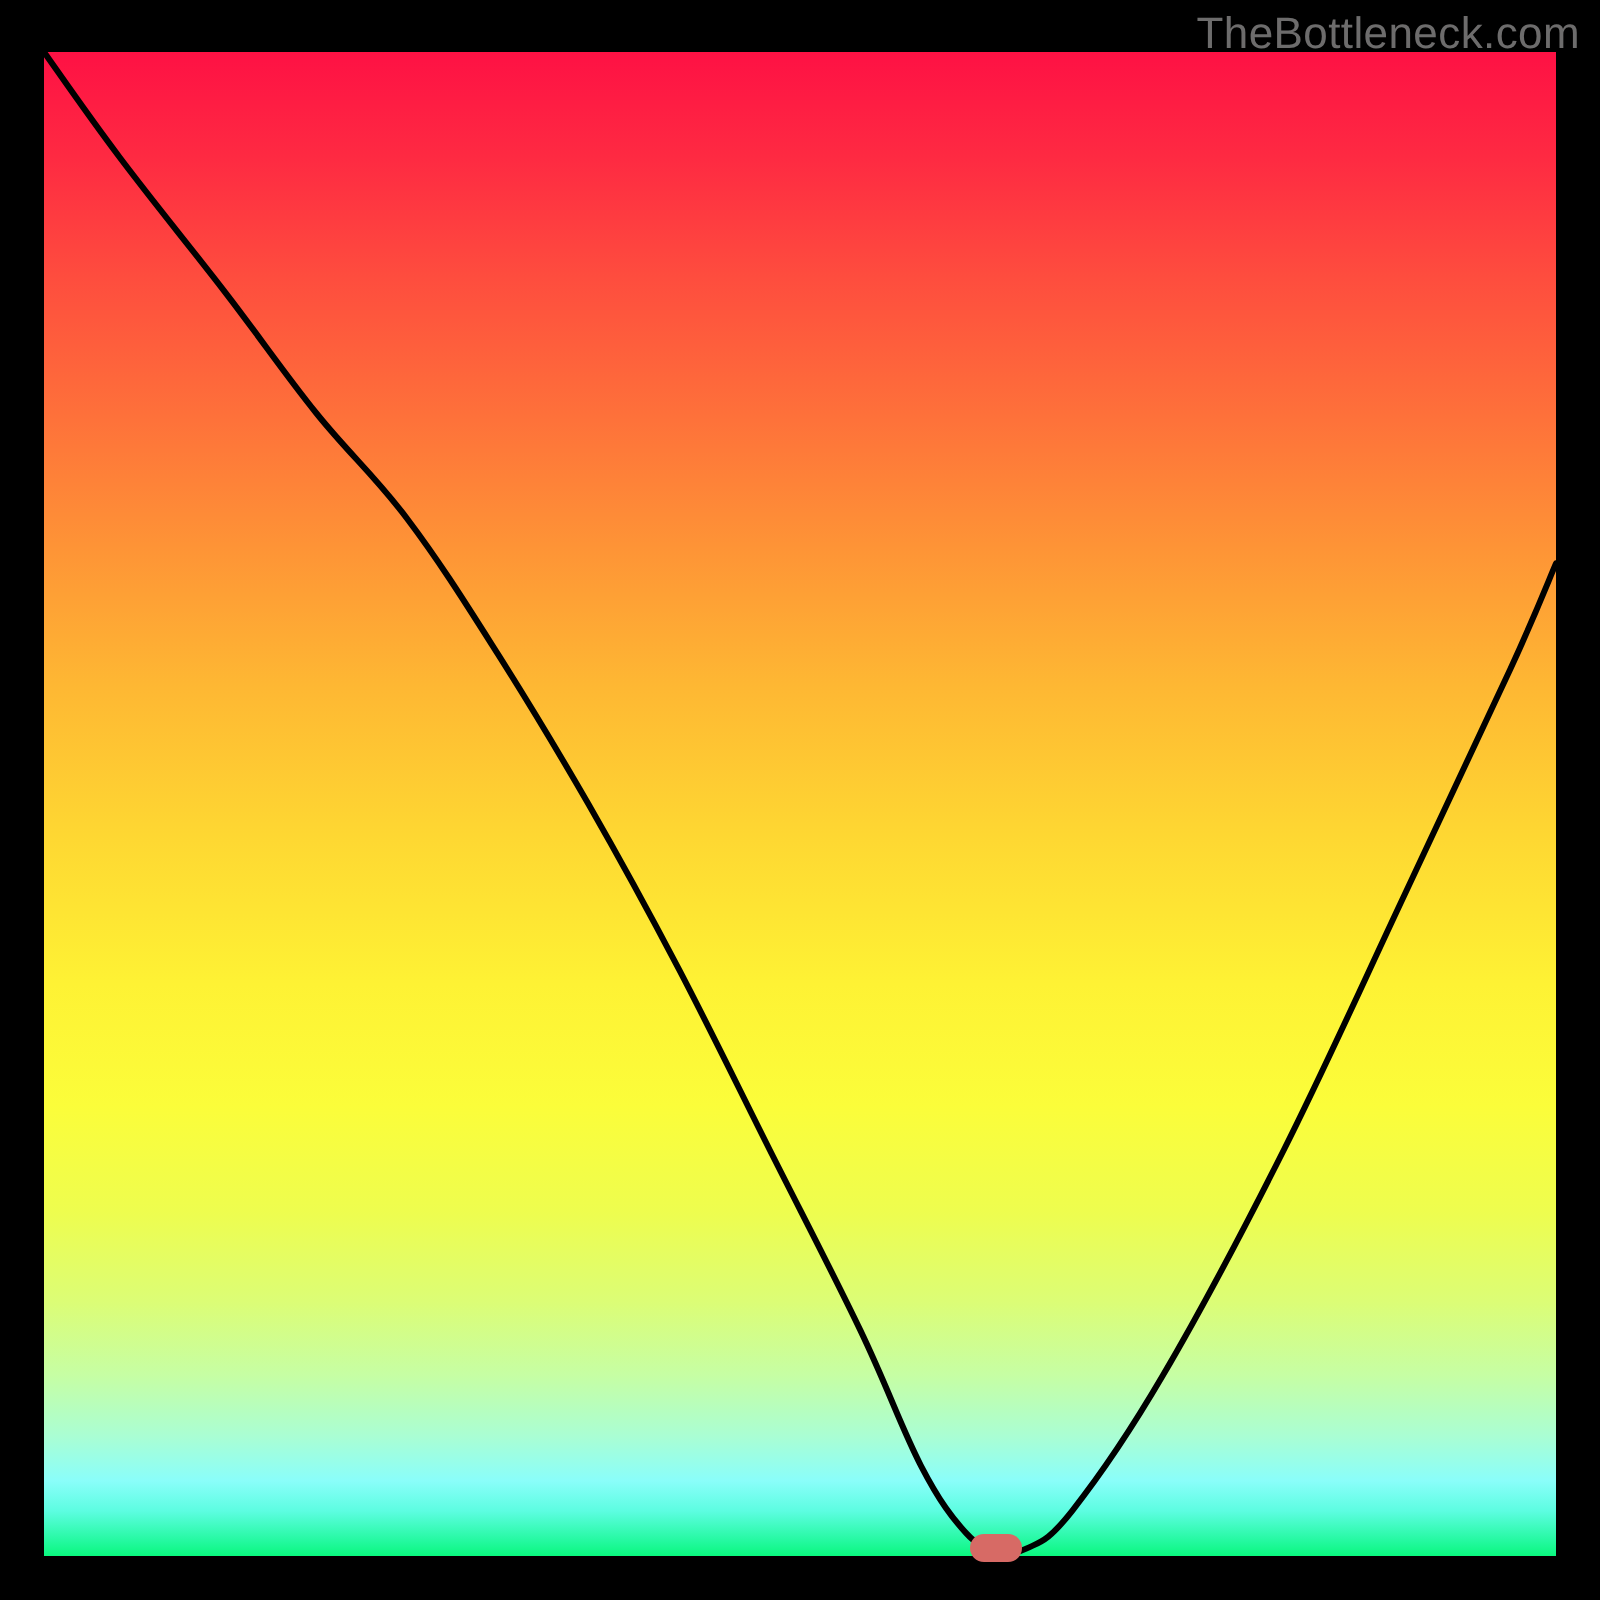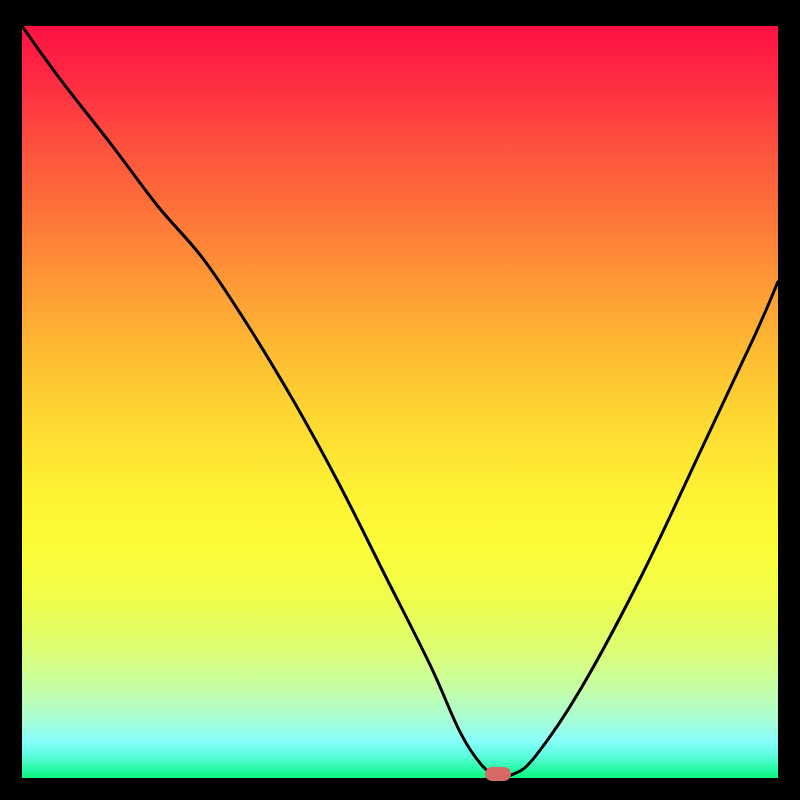--- a/index.html
+++ b/index.html
@@ -70,20 +70,21 @@
     border-radius: 8px;
     background: #d76a65;
     z-index: 3;
     transform: translate(-50%, -50%);
   }
 </style>
 </head>
 <body>
 
 <div class="frame">
+  <div class="watermark">TheBottleneck.com</div>
 
   <div class="plot">
     <div class="gradient"></div>
 
     <svg class="curve" viewBox="0 0 756 752" preserveAspectRatio="none">
       <path id="curve-path" fill="none" stroke="#000" stroke-width="3" stroke-linecap="round" stroke-linejoin="round" d="M 0.0 0.0 C 6.8 9.5, 21.5 31.0, 37.8 52.6 C 54.1 74.3, 73.0 97.3, 90.7 120.3 C 108.4 143.3, 119.8 160.2, 136.1 180.5 C 152.4 200.8, 165.1 211.5, 181.4 233.1 C 197.8 254.8, 210.5 275.1, 226.8 300.8 C 243.1 326.5, 255.8 347.6, 272.2 376.0 C 288.5 404.4, 301.2 427.6, 317.5 458.7 C 333.8 489.9, 346.6 516.5, 362.9 549.0 C 379.2 581.4, 394.6 610.8, 408.2 639.2 C 421.8 667.6, 429.0 688.6, 438.5 706.9 C 448.0 725.2, 454.4 733.3, 461.2 740.7 C 468.0 748.2, 470.8 746.9, 476.3 748.2 C 481.7 749.6, 484.6 751.6, 491.4 748.2 C 498.2 744.9, 501.8 745.0, 514.1 729.4 C 526.3 713.9, 540.4 694.2, 559.4 661.8 C 578.5 629.3, 598.1 592.3, 619.9 549.0 C 641.7 505.6, 660.0 464.4, 680.4 421.1 C 700.8 377.8, 719.7 338.1, 733.3 308.3 C 746.9 278.5, 751.9 265.2, 756.0 255.7"></path>
     </svg>
 
     <div id="marker" class="marker" style="left: 476.28px; top: 748.24px;"></div>
   </div>

